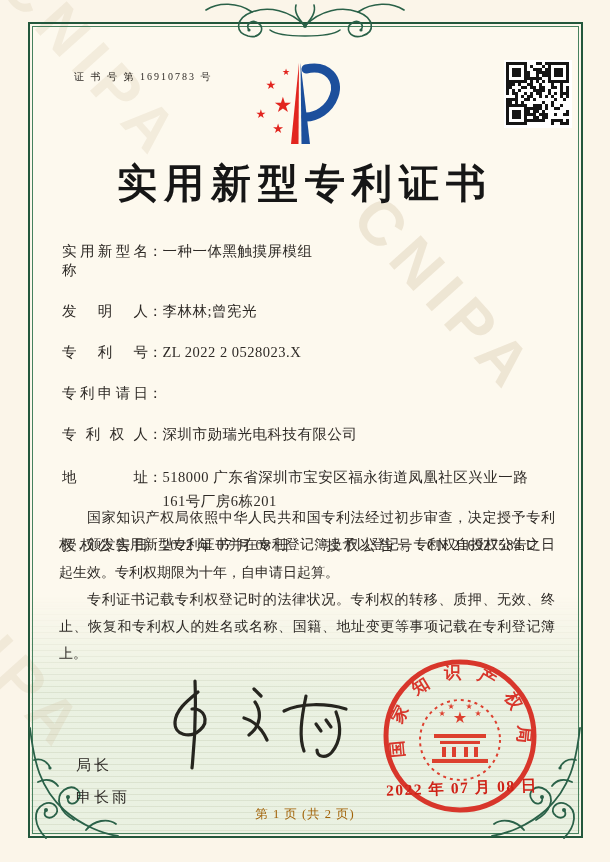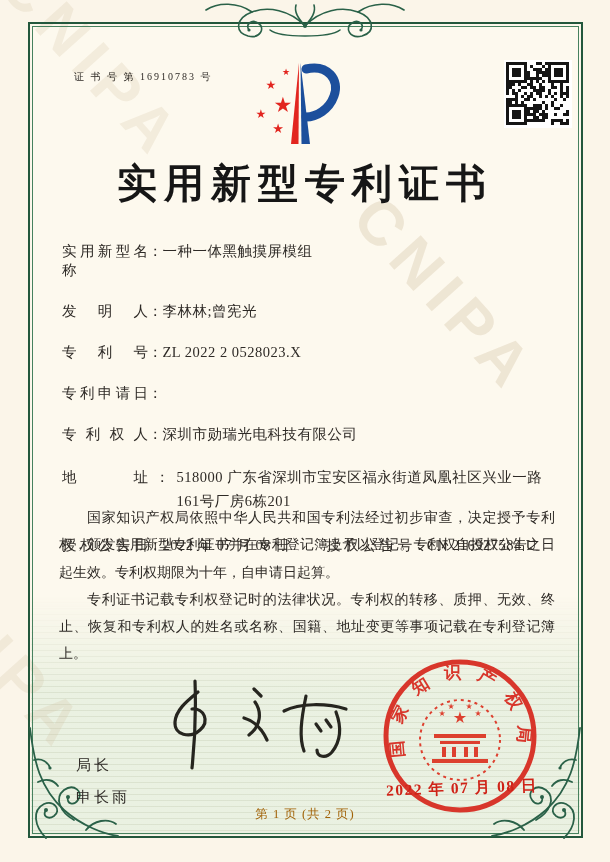--- a/index.html
+++ b/index.html
@@ -27,21 +27,21 @@
   .wm.f2{color:rgba(206,186,152,.20);}
   
   .cert-no{position:absolute;left:74px;top:70px;font-size:10px;letter-spacing:2px;z-index:3;}
   .logo{position:absolute;left:228px;top:58px;z-index:3;}
   .qr{position:absolute;left:504px;top:60px;width:64px;height:64px;background:#fff;padding:2px;z-index:3;}
   .title{position:absolute;left:0;right:0;top:156px;text-align:center;font-size:40px;
          font-weight:600;letter-spacing:7px;color:#161616;z-index:3;}
   
   .fields{position:absolute;left:62px;top:242px;width:498px;font-size:14.5px;z-index:3;}
   .f-row{display:flex;align-items:baseline;margin-bottom:22px;}
-  .f-row.addr{gap:7px;}
+  .f-row.addr{}
   .f-label{display:inline-block;width:86px;text-align:justify;text-align-last:justify;flex:none;}
   .f-colon{flex:none;}
   .f-value{letter-spacing:.5px;}
   .f-value.addr-v{display:inline-block;width:376px;line-height:1.65;vertical-align:top;}
   .f-extra{display:flex;align-items:baseline;margin-left:36px;}
   .f-extra .f-label{width:86px;}
   
   .body-text{position:absolute;left:59px;top:504px;width:496px;font-size:14px;
              line-height:1.95;text-align:justify;z-index:3;}
   .body-text p{margin:0;text-indent:2em;}

